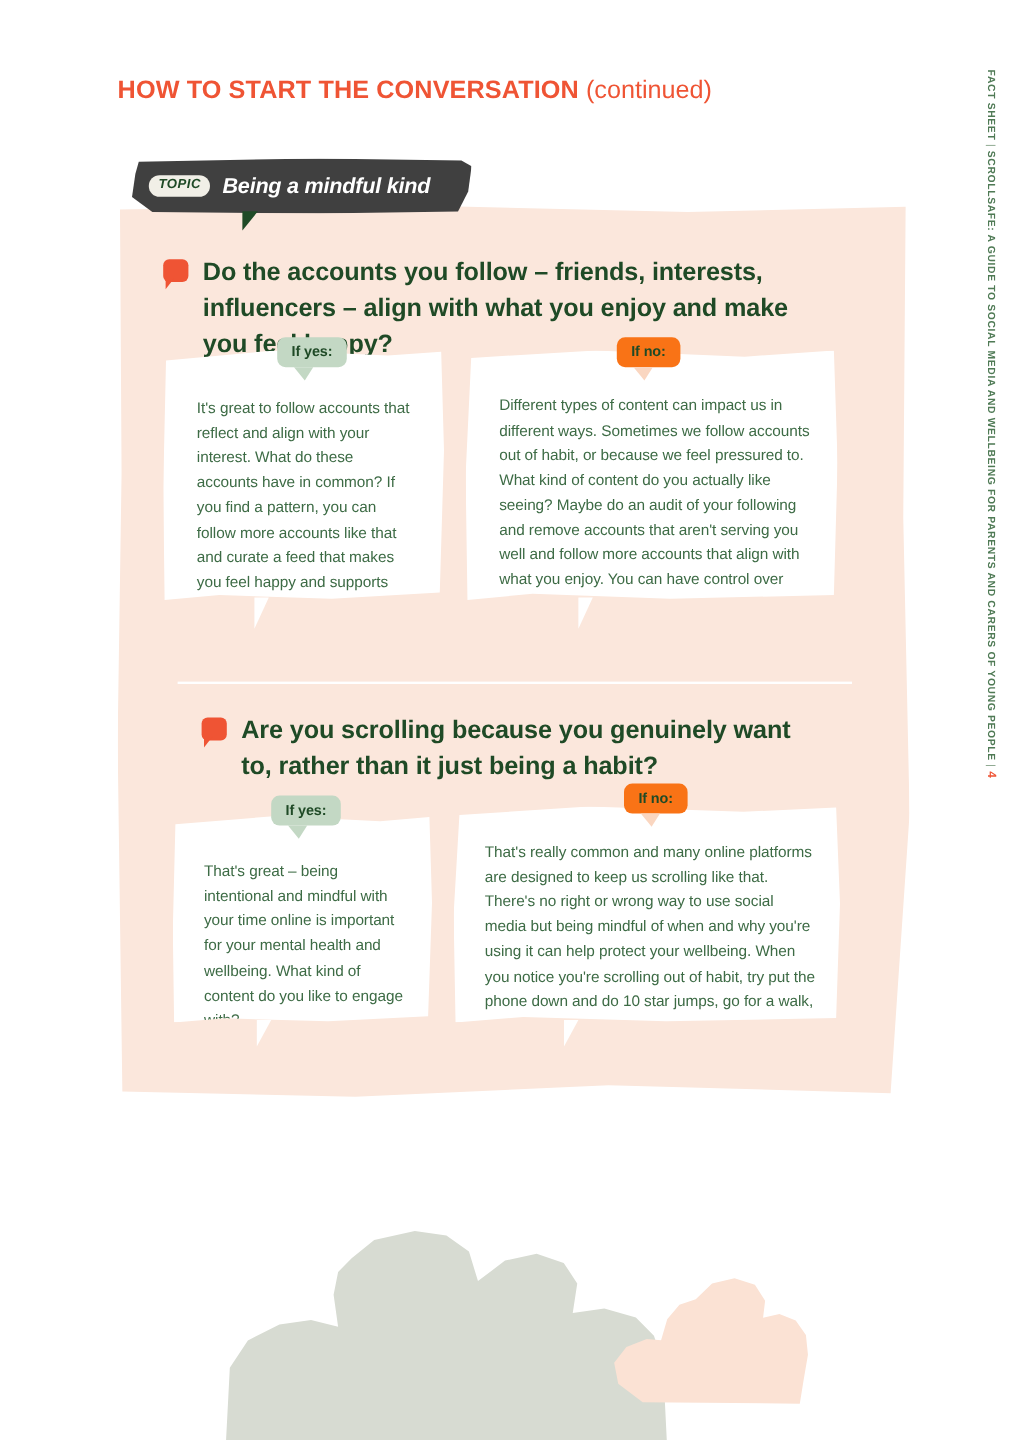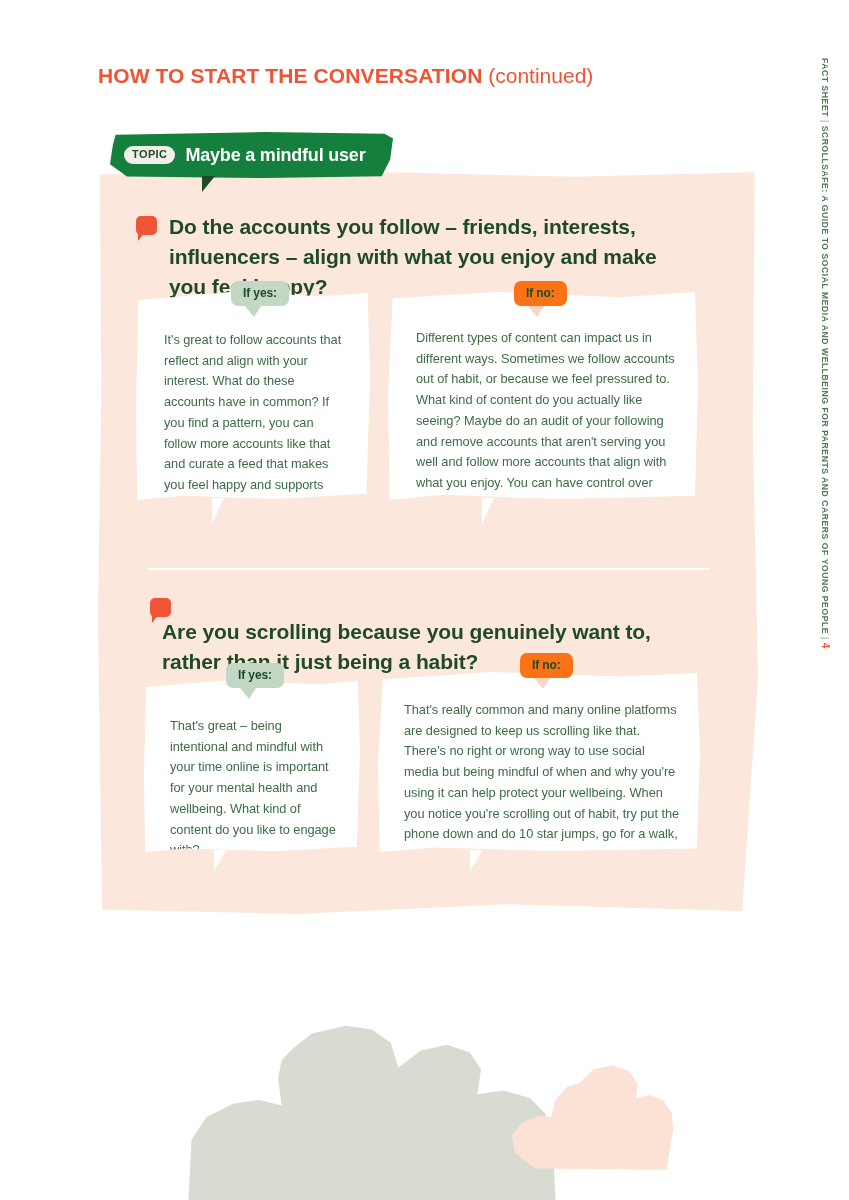--- a/index.html
+++ b/index.html
@@ -51,30 +51,31 @@
     );
   }
 
   
   .topic-banner {
     position: absolute;
     left: 110px;
     top: 132px;
     width: 283px;
     height: 46px;
-    background: #15803d;
+    background: #404040;
     display: flex;
     align-items: center;
     padding: 0 0 0 14px;
     box-sizing: border-box;
     clip-path: polygon(
       2% 6%, 55% 0%, 97% 4%, 100% 14%,
       99% 60%, 96% 96%, 55% 100%, 6% 97%,
       0% 70%, 1% 28%
     );
+    font-style: italic;
   }
   .topic-badge {
     background: #f1efe7;
     color: #1f4a26;
     font-size: 11px;
     font-weight: 700;
     letter-spacing: 0.4px;
     padding: 3px 8px 4px;
     border-radius: 9px;
     line-height: 1;
@@ -97,21 +98,21 @@
     border-bottom: 16px solid transparent;
   }
 
   
   .question {
     position: absolute;
     display: flex;
     align-items: flex-start;
   }
   .q1 { left: 136px; top: 212px; width: 540px; }
-  .q2 { left: 150px; top: 594px; width: 520px; flex-direction: column; }
+  .q2 { left: 168px; top: 594px; width: 520px; }
 
   .bubble-icon {
     position: relative;
     flex: 0 0 auto;
     width: 21px;
     height: 19px;
     background: #ef5434;
     border-radius: 5px;
     margin-top: 4px;
   }
@@ -327,21 +328,21 @@
 <div class="page-heading">
   <span class="strong">HOW TO START THE CONVERSATION</span><span class="cont"> (continued)</span>
 </div>
 
 <div class="panel"></div>
 
 <div class="divider"></div>
 
 <div class="topic-banner">
   <span class="topic-badge">TOPIC</span>
-  <span class="topic-title">Maybe a mindful user</span>
+  <span class="topic-title">Being a mindful kind</span>
 </div>
 <div class="topic-tail"></div>
 
 <div class="question q1">
   <span class="bubble-icon"></span>
   <span class="question-text">Do the accounts you follow – friends, interests, influencers – align with what you enjoy and make you feel happy?</span>
 </div>
 
 <div class="card card-1">
   <div class="card-body">It's great to follow accounts that reflect and align with your interest. What do these accounts have in common? If you find a pattern, you can follow more accounts like that and curate a feed that makes you feel happy and supports your wellbeing.</div>

